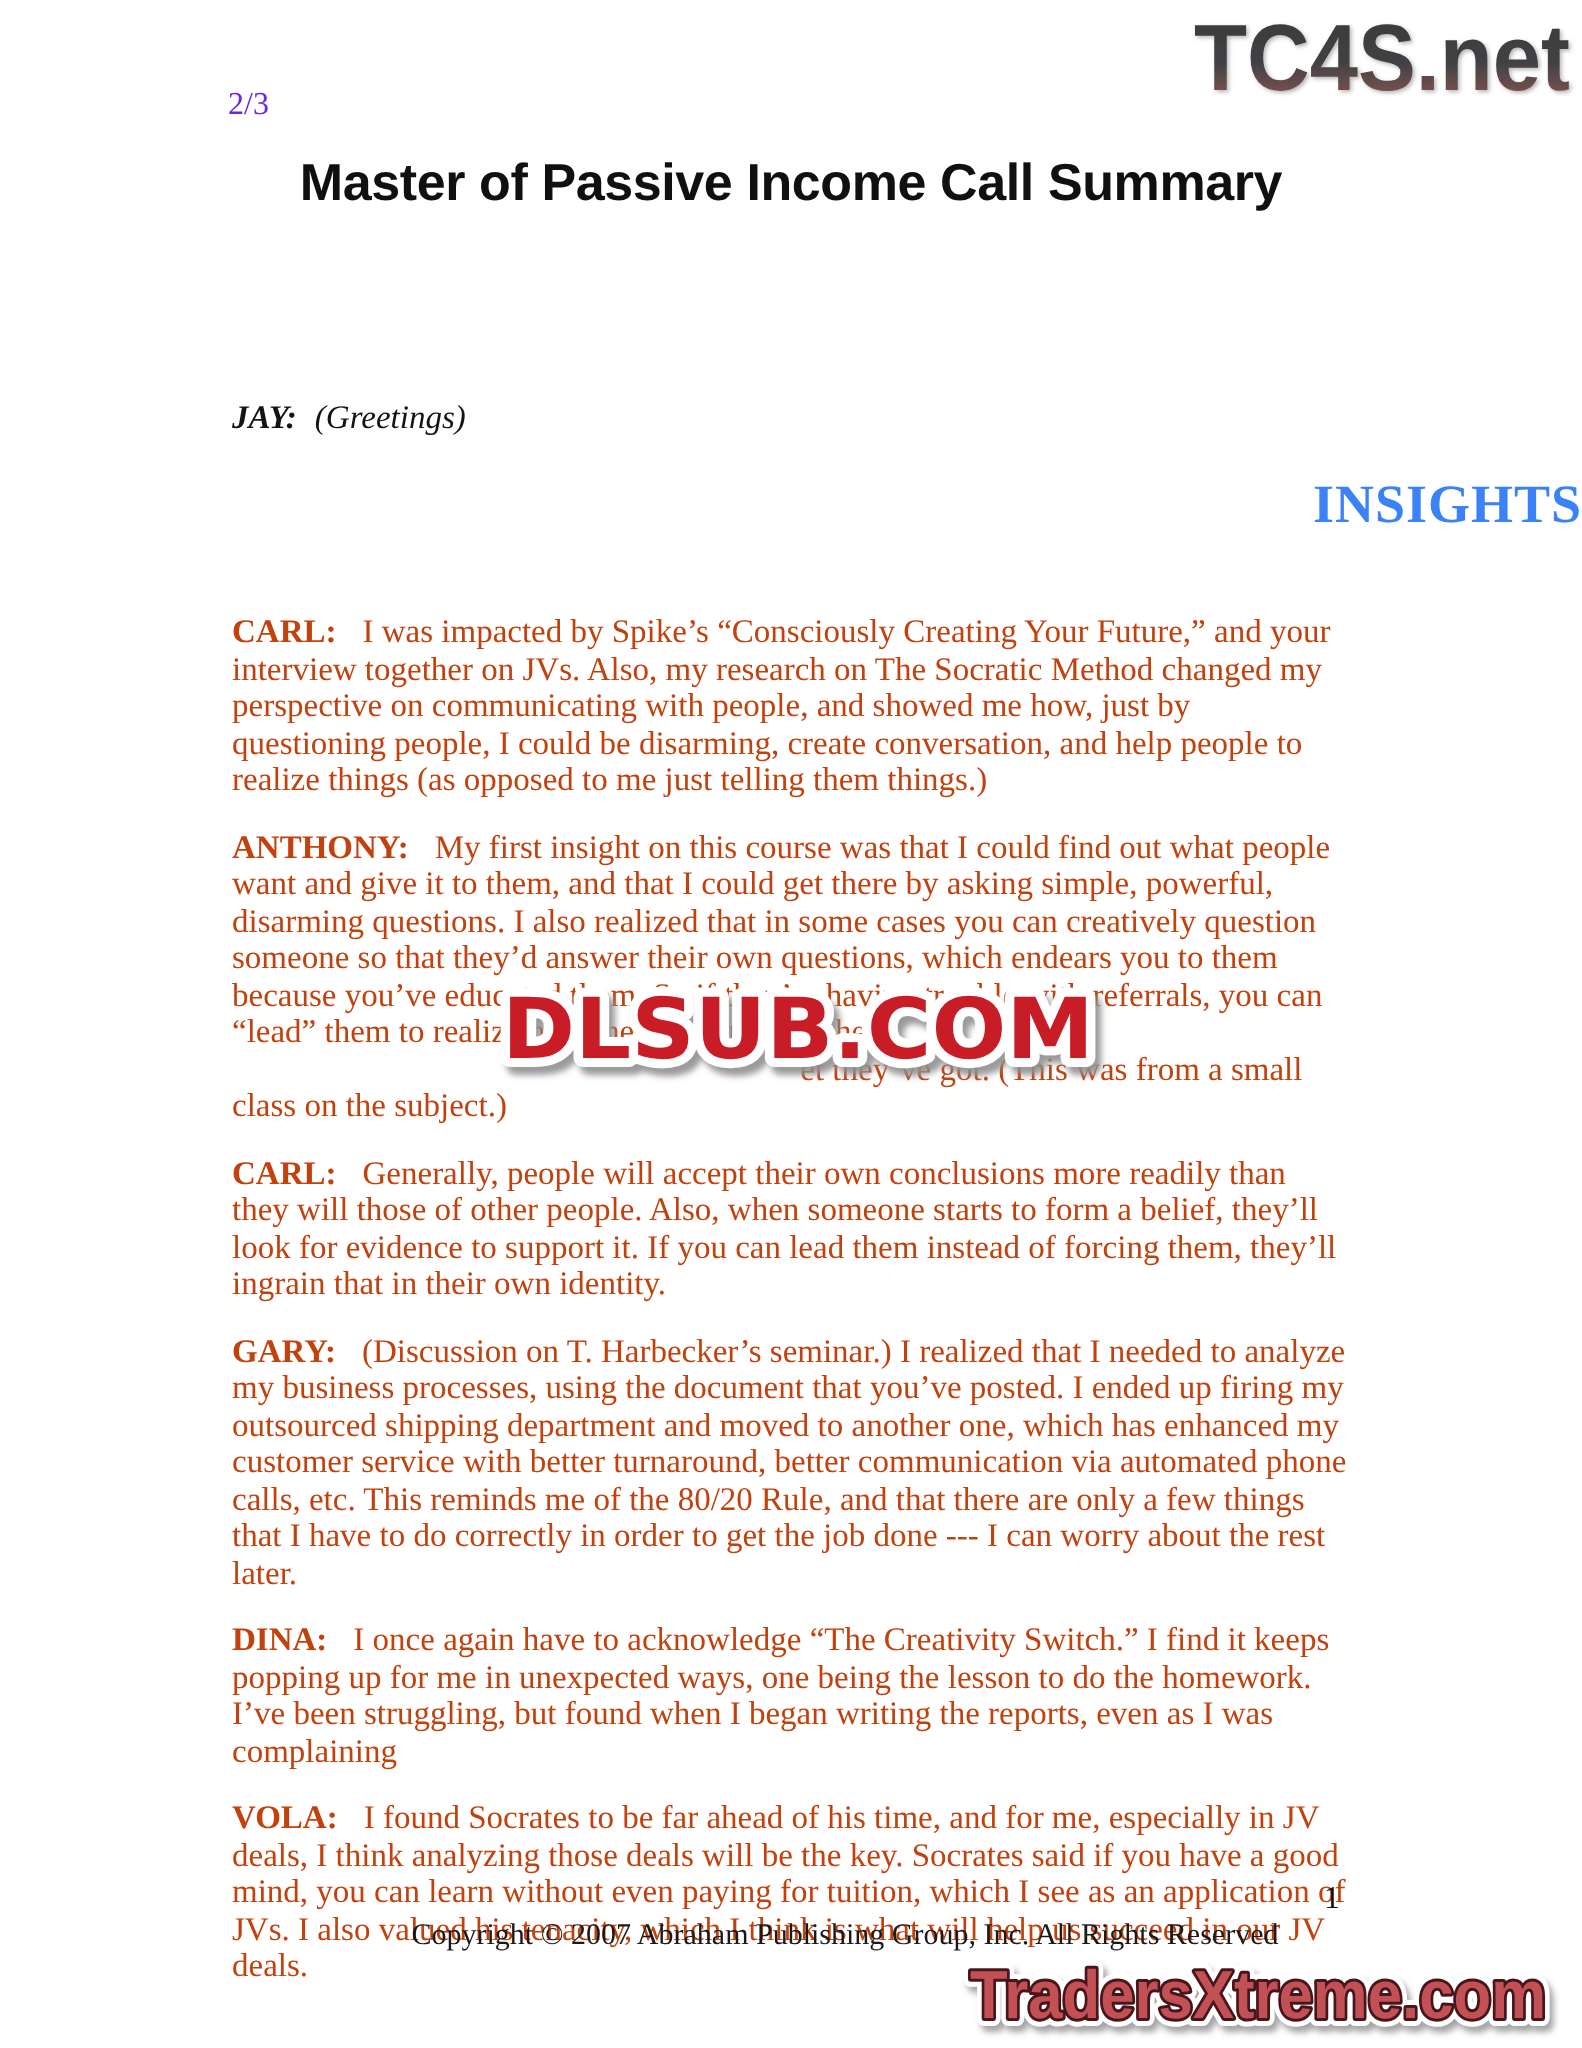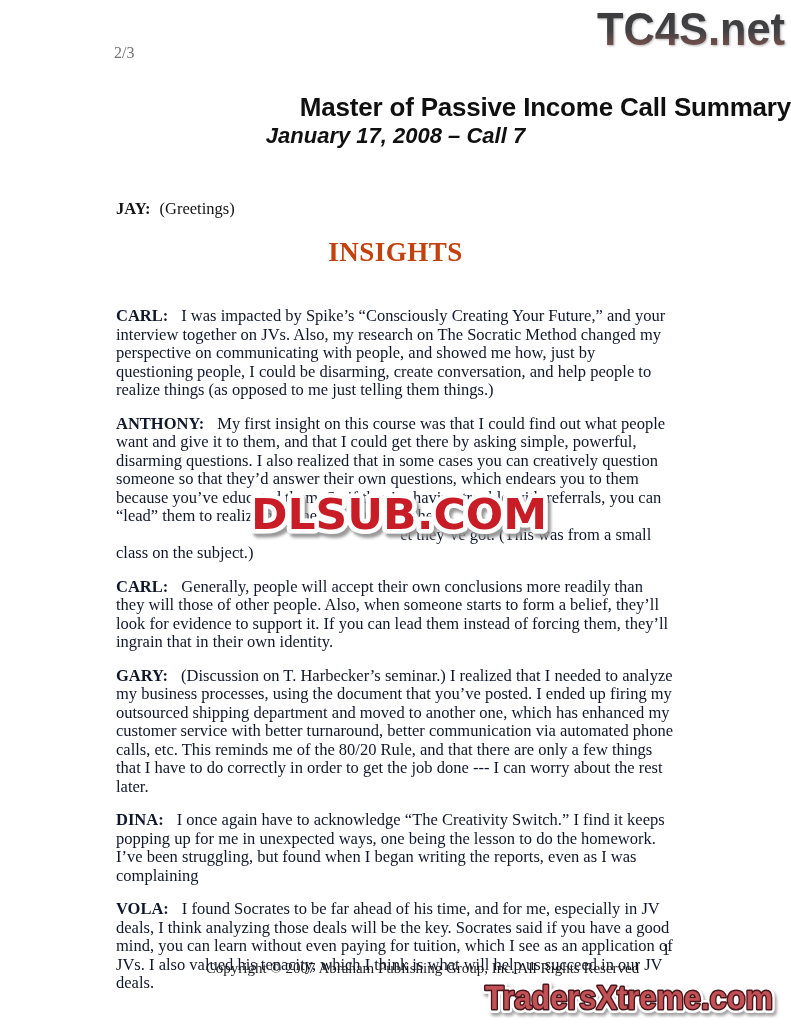--- a/index.html
+++ b/index.html
@@ -7,55 +7,56 @@
     position:relative;
     width:791px; height:1024px;
     background:#ffffff;
     font-family:"Liberation Serif", serif;
     color:#141414;
     overflow:hidden;
   }
 
   .page-indicator {
     position:absolute; left:114px; top:44px;
-    font-size:16px; color:#737373;
+    font-size:16px; color:#6d28d9;
   }
 
   .tc4s-logo { position:absolute; top:0px; right:0px; }
 
   .doc-title {
-    position:absolute; top:92px; left:0; width:791px;
-    margin:0; text-align:right;
+    position:absolute; top:76px; left:0; width:791px;
+    margin:0; text-align:center;
     font-family:"Liberation Sans", sans-serif;
     font-weight:bold; font-size:26px; color:#101010;
     letter-spacing:-0.2px;
   }
   .doc-subtitle {
     position:absolute; top:123px; left:0; width:791px;
     margin:0; text-align:center;
     font-family:"Liberation Sans", sans-serif;
     font-weight:bold; font-style:italic; font-size:22px; color:#101010;
   }
 
   .jay-line {
     position:absolute; left:116px; top:182px;
     font-size:16.5px;
+    font-style:italic;
   }
   .jay-line .speaker { margin-right:9px; }
 
   .insights-heading {
     position:absolute; top:237px; left:0; width:791px;
-    margin:0; text-align:center;
+    margin:0; text-align:right;
     font-family:"Liberation Serif", serif;
-    font-weight:bold; font-size:27px; letter-spacing:0.5px; color:#c2410c;
+    font-weight:bold; font-size:27px; letter-spacing:0.5px; color:#3b82f6;
   }
 
   .insights-body {
     position:absolute; left:116px; top:307px; width:558px;
-    font-size:16.5px; line-height:18.5px; color:#0f172a;
+    font-size:16.5px; line-height:18.5px; color:#c2410c;
   }
   .insights-body p { margin:0 0 15px 0; }
   .speaker { font-weight:bold; margin-right:13px; }
   .wm-gap { display:inline-block; width:280px; height:1px; }
 
   .watermark { position:absolute; left:243px; top:485px; }
 
   .page-number {
     position:absolute; left:662px; top:941px;
     font-size:16px;
@@ -85,21 +86,20 @@
         <stop offset="1" stop-color="#916158"></stop>
       </linearGradient>
       <filter id="f-soft" x="-20%" y="-20%" width="140%" height="140%">
         <feDropShadow dx="1" dy="1" stdDeviation="1" flood-color="#777777" flood-opacity="0.55"></feDropShadow>
       </filter>
     </defs>
     <text x="196" y="45" text-anchor="end" font-size="47" font-weight="bold" textLength="188" lengthAdjust="spacingAndGlyphs" fill="url(#g-tc4s)" filter="url(#f-soft)">TC4S.net</text>
   </svg>
 
   <h1 class="doc-title">Master of Passive Income Call Summary</h1>
-  <h2 class="doc-subtitle">January 17, 2008 – Call 7</h2>
 
   <p class="jay-line">
     <span class="speaker">JAY:</span><span>(Greetings)</span>
   </p>
 
   <h2 class="insights-heading">INSIGHTS</h2>
 
   <div class="insights-body">
     <p>
       <span class="speaker">CARL:</span><span>I was impacted by Spike’s “Consciously Creating Your Future,” and your interview together on JVs.  Also, my research on The Socratic Method changed my perspective on communicating with people, and showed me how, just by questioning people, I could be disarming, create conversation, and help people to realize things (as opposed to me just telling them things.)</span>

